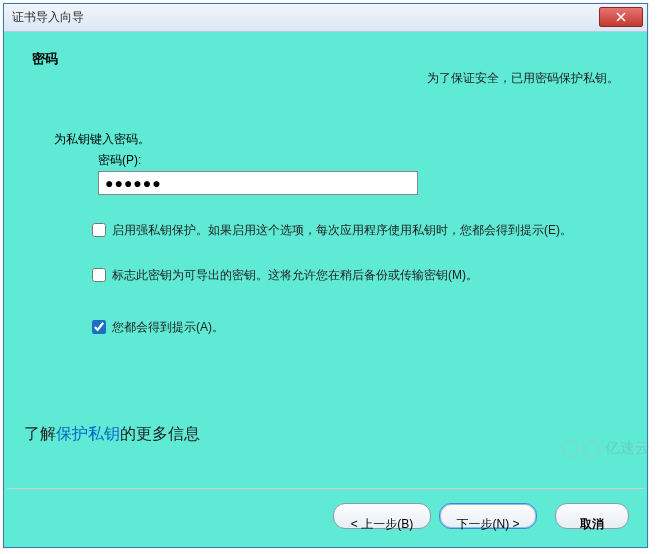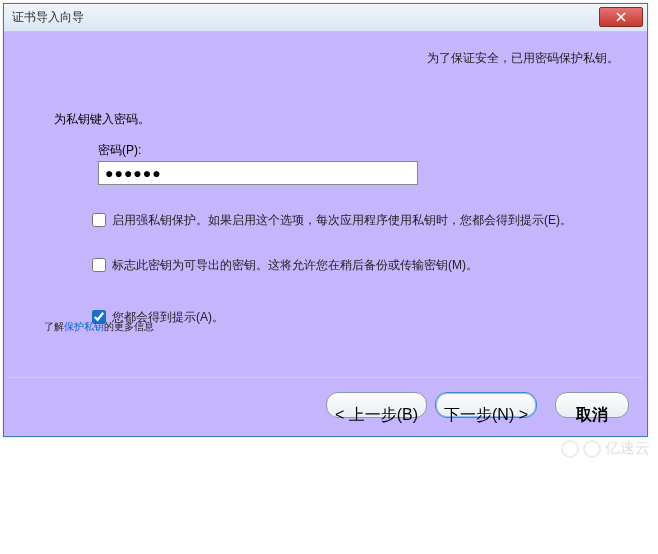--- a/index.html
+++ b/index.html
@@ -10,23 +10,23 @@
     font-size: 12px;
     background: #fff;
     width: 658px;
     height: 554px;
     position: relative;
     overflow: hidden;
   }
   .window {
     position: absolute;
     left: 3px; top: 3px;
-    width: 645px; height: 434px;
+    width: 645px; height: 545px;
     border: 1px solid #3a7ab8;
-    background: #c4b5fd;
+    background: #5eead4;
     box-shadow: 0 0 0 1px rgba(0,0,0,0.05);
   }
   .titlebar {
     height: 28px;
     background: linear-gradient(#f1f5fa, #dbe6f4);
     border-bottom: 1px solid #b9cde2;
     display: flex;
     align-items: center;
     position: relative;
   }
@@ -62,21 +62,21 @@
     font-size: 12px;
     color: #222;
     text-align: right;
   }
   .section {
     margin-top: 44px;
     margin-left: 22px;
   }
   .section-label {
     font-size: 12px;
-    margin-bottom: 14px;
+    margin-bottom: 4px;
   }
   .pw-group {
     margin-left: 44px;
   }
   .pw-label {
     font-size: 12px;
     margin-bottom: 2px;
   }
   .pw-input {
     width: 320px;
@@ -96,23 +96,23 @@
     line-height: 1.55;
   }
   .cb-row input[type=checkbox] {
     margin: 2px 6px 0 0;
     width: 14px; height: 14px;
     accent-color: #1a6fc4;
   }
   .cb-text { flex: 1; font-size: 12px; color: #222; }
   .footer-link {
     position: absolute;
-    left: 40px;
+    left: 20px;
     bottom: 102px;
-    font-size: 10px;
+    font-size: 16px;
     color: #222;
   }
   .footer-link a { color: #0b63c9; text-decoration: none; }
   .btn-row {
     position: absolute;
     bottom: 18px; right: 18px;
     display: flex;
     gap: 8px;
     align-items: center;
   }
@@ -121,21 +121,21 @@
     left: 3px; right: 3px; bottom: 58px;
     height: 1px;
     background: #cfcfcf;
   }
   .wiz-btn {
     height: 24px;
     min-width: 98px;
     border: 1px solid #8a9bab;
     background: linear-gradient(#fdfdfd, #e8eef5);
     border-radius: 12px;
-    font-size: 16px;
+    font-size: 12px;
     cursor: pointer;
     padding: 12px 8px;
     font-family: inherit;
   }
   .wiz-btn.default {
     border: 1px solid #3f89c9;
     box-shadow: 0 0 0 1px #8dc2ee inset;
   }
   .cancel-btn { min-width: 74px; font-weight: bold; }
   .watermark {
@@ -163,20 +163,21 @@
     <span class="title-text">证书导入向导</span>
     <div class="close-btn">
       <svg viewBox="0 0 10 10">
         <line x1="1" y1="1" x2="9" y2="9" stroke="#fff" stroke-width="1.6"></line>
         <line x1="9" y1="1" x2="1" y2="9" stroke="#fff" stroke-width="1.6"></line>
       </svg>
     </div>
   </div>
 
   <div class="content">
+    <div class="heading">密码</div>
     <div class="subheading">为了保证安全，已用密码保护私钥。</div>
 
     <div class="section">
       <div class="section-label">为私钥键入密码。</div>
 
       <div class="pw-group">
         <div class="pw-label">密码(P):</div>
         <input class="pw-input" type="text" value="●●●●●●" style="">
       </div>
 

